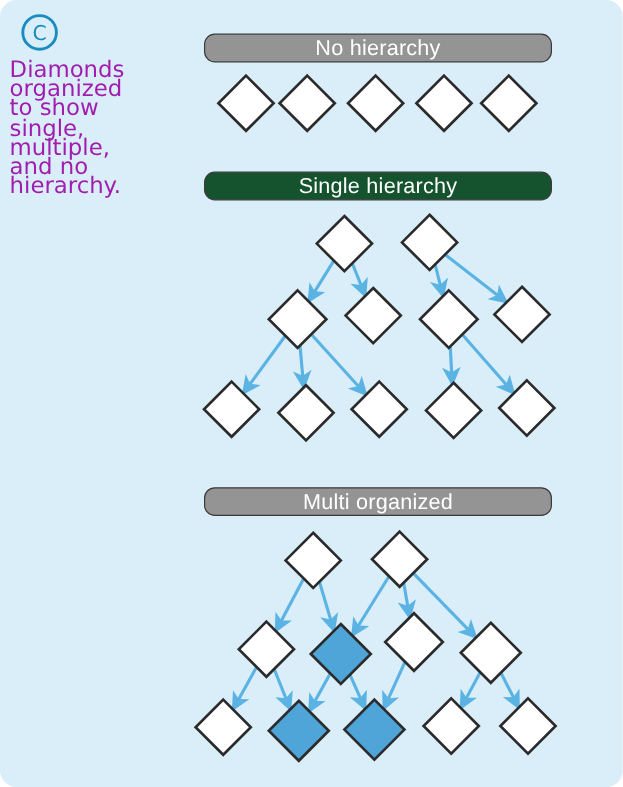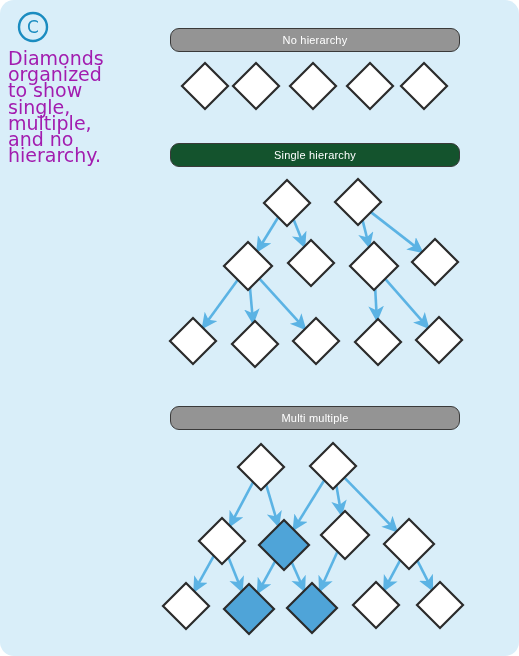--- a/index.html
+++ b/index.html
@@ -6,42 +6,42 @@
   body{width:519px;height:656px;overflow:hidden;
        font-family:"Liberation Sans","DejaVu Sans",sans-serif;}
   #panel{position:relative;width:519px;height:656px;
          background:#d9eef9;border-radius:14px;overflow:hidden;}
   #badge{position:absolute;left:16px;top:10px;width:34px;height:34px;}
   #caption{position:absolute;left:8px;top:50px;width:118px;
            color:#a21caf;font-size:19px;line-height:16.2px;
            font-family:"DejaVu Sans",sans-serif;}
   .bar{position:absolute;height:24px;background:#949494;
        border:1px solid #3a3a3a;border-radius:9px;
-       box-sizing:border-box;color:#ffffff;font-size:11px;
+       box-sizing:border-box;color:#ffffff;font-size:18px;
        display:flex;align-items:center;justify-content:center;
        letter-spacing:.2px;}
   #svgstage{position:absolute;left:0;top:0;width:519px;height:656px;}
 </style>
 </head>
 <body>
 
 <div id="panel" style="background: rgb(217, 238, 249);">
 
   <div id="badge">
     <svg width="34" height="34" viewBox="0 0 34 34" aria-hidden="true">
       <circle cx="17" cy="17" r="14" fill="none" stroke="#1b8cc0" stroke-width="2.4"></circle>
       <text x="17" y="23" text-anchor="middle" font-family="DejaVu Sans, sans-serif" font-size="17" fill="#1b8cc0">C</text>
     </svg>
   </div>
 
   <div id="caption">Diamonds organized to show single, multiple, and no hierarchy.</div>
 
   <div class="bar" id="bar-0" style="left: 170px; top: 28px; width: 290px; height: 24px; background: rgb(148, 148, 148); border-color: rgb(58, 58, 58); color: rgb(255, 255, 255);">No hierarchy</div>
   <div class="bar" id="bar-1" style="left: 170px; top: 143px; width: 290px; height: 24px; background: #14532d; border-color: rgb(58, 58, 58); color: rgb(255, 255, 255);">Single hierarchy</div>
-  <div class="bar" id="bar-2" style="left: 170px; top: 406px; width: 290px; height: 24px; background: rgb(148, 148, 148); border-color: rgb(58, 58, 58); color: rgb(255, 255, 255);">Multi multiple</div>
+  <div class="bar" id="bar-2" style="left: 170px; top: 406px; width: 290px; height: 24px; background: rgb(148, 148, 148); border-color: rgb(58, 58, 58); color: rgb(255, 255, 255);">Multi organized</div>
 
   <svg id="svgstage" viewBox="0 0 519 656">
     <defs>
       <marker id="ah" markerWidth="7" markerHeight="7" refX="5.4" refY="3" orient="auto" markerUnits="strokeWidth">
         <path d="M0,0 L6.2,3 L0,6 L1.6,3 Z" fill="#5bb3e4"></path>
       </marker>
     </defs>
     <g id="edge-layer">
         <line x1="278.2" y1="217.2" x2="257.2" y2="251.2" stroke="#5bb3e4" stroke-width="2.6" marker-end="url(#ah)"></line>
         <line x1="293.6" y1="219.4" x2="304.4" y2="246.6" stroke="#5bb3e4" stroke-width="2.6" marker-end="url(#ah)"></line>

